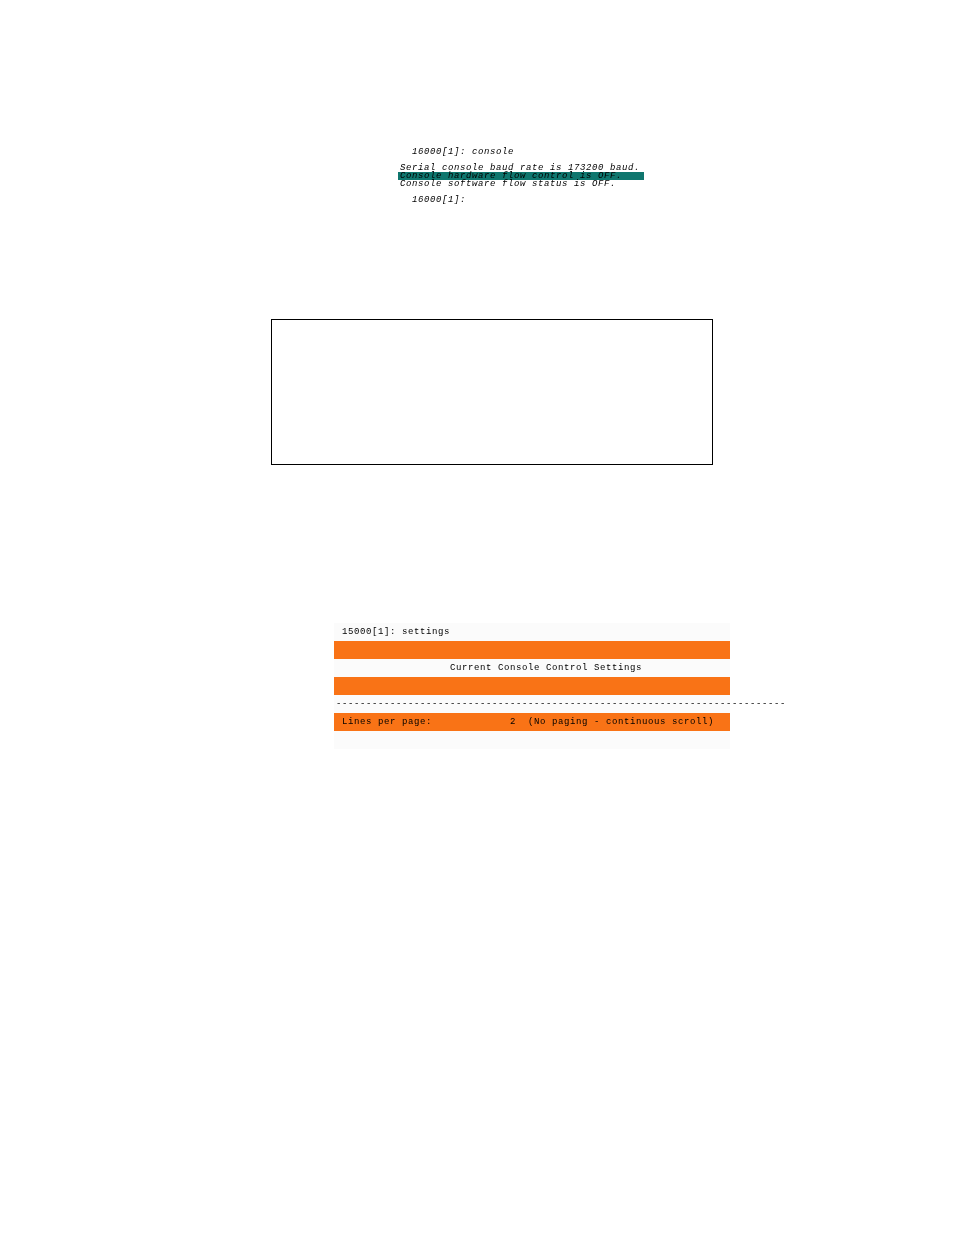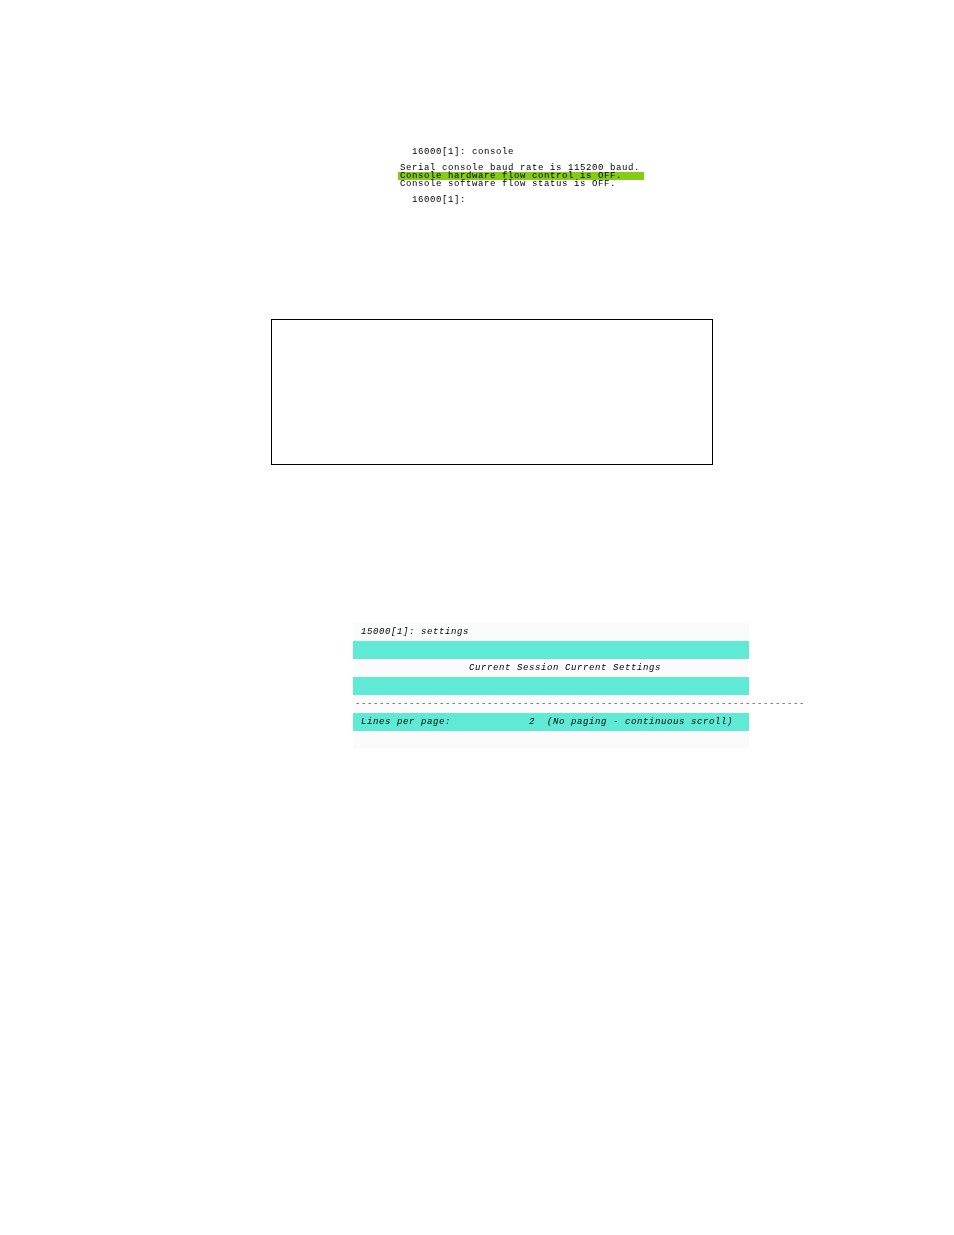--- a/index.html
+++ b/index.html
@@ -12,82 +12,82 @@
       color: #000;
       position: relative;
     }
     
     .term1 {
       position: absolute;
       left: 398px;
       top: 148px;
       width: 246px;
       background: #ffffff;
+      font-style: italic;
     }
     .term1 .line {
       white-space: pre;
       line-height: 8px;
       height: 8px;
       padding: 0 2px;
       letter-spacing: 0.6px;
     }
-    .term1 .line.odd { background: #84cc16; }
+    .term1 .line.odd { background: #0f766e; }
     .term1 .blankline {
       height: 8px;
     }
 
     
     .rect {
       position: absolute;
       left: 271px;
       top: 319px;
       width: 442px;
       height: 146px;
       border: 1px solid #000;
       background: #fff;
     }
 
     
     .term2 {
       position: absolute;
-      left: 353px;
+      left: 334px;
       top: 623px;
       width: 396px;
-      background: #5eead4;
-      font-style: italic;
+      background: #f97316;
     }
     .term2 .line {
       white-space: pre;
       line-height: 18px;
       height: 18px;
       padding: 0 2px;
       letter-spacing: 0.6px;
     }
     .term2 .line.odd { background: #fbfbfb; }
     .term2 .dashline {
       letter-spacing: 0.6px;
     }
   </style>
 </head>
 <body>
 
 <div class="term1">
   <div class="line">  16000[1]: console</div>
   <div class="blankline odd"></div>
-  <div class="line">Serial console baud rate is 115200 baud.</div>
+  <div class="line">Serial console baud rate is 173200 baud.</div>
   <div class="line odd">Console hardware flow control is OFF.</div>
   <div class="line">Console software flow status is OFF.</div>
   <div class="blankline odd"></div>
   <div class="line">  16000[1]: </div>
   <div class="blankline odd"></div>
 </div>
 
 <div class="rect"></div>
 
 <div class="term2">
   <div class="line odd"> 15000[1]: settings</div>
   <div class="line"></div>
-  <div class="line odd">                   Current Session Current Settings</div>
+  <div class="line odd">                   Current Console Control Settings</div>
   <div class="line"></div>
   <div class="line odd dashline">---------------------------------------------------------------------------</div>
   <div class="line"> Lines per page:             2  (No paging - continuous scroll)</div>
   <div class="line odd"></div>
 </div>
 
 </body></html>

